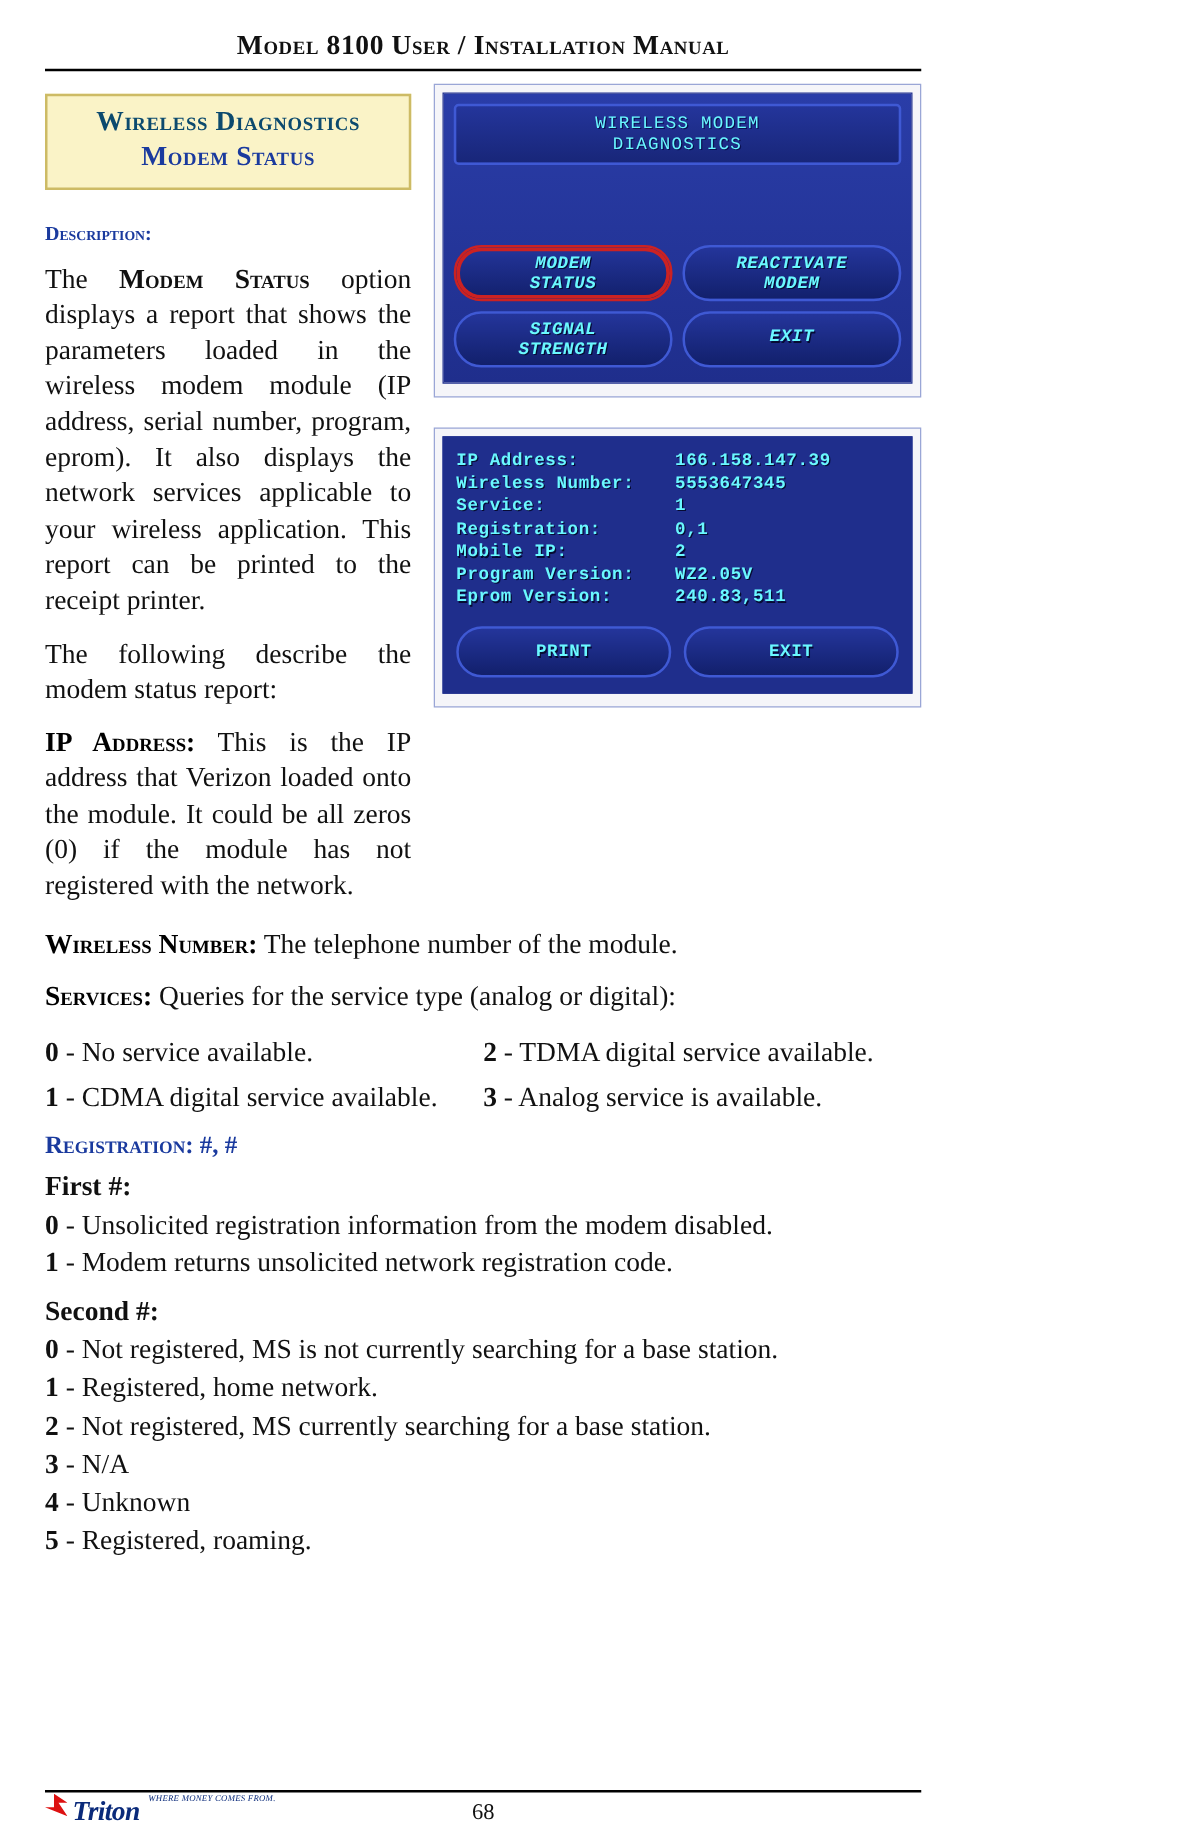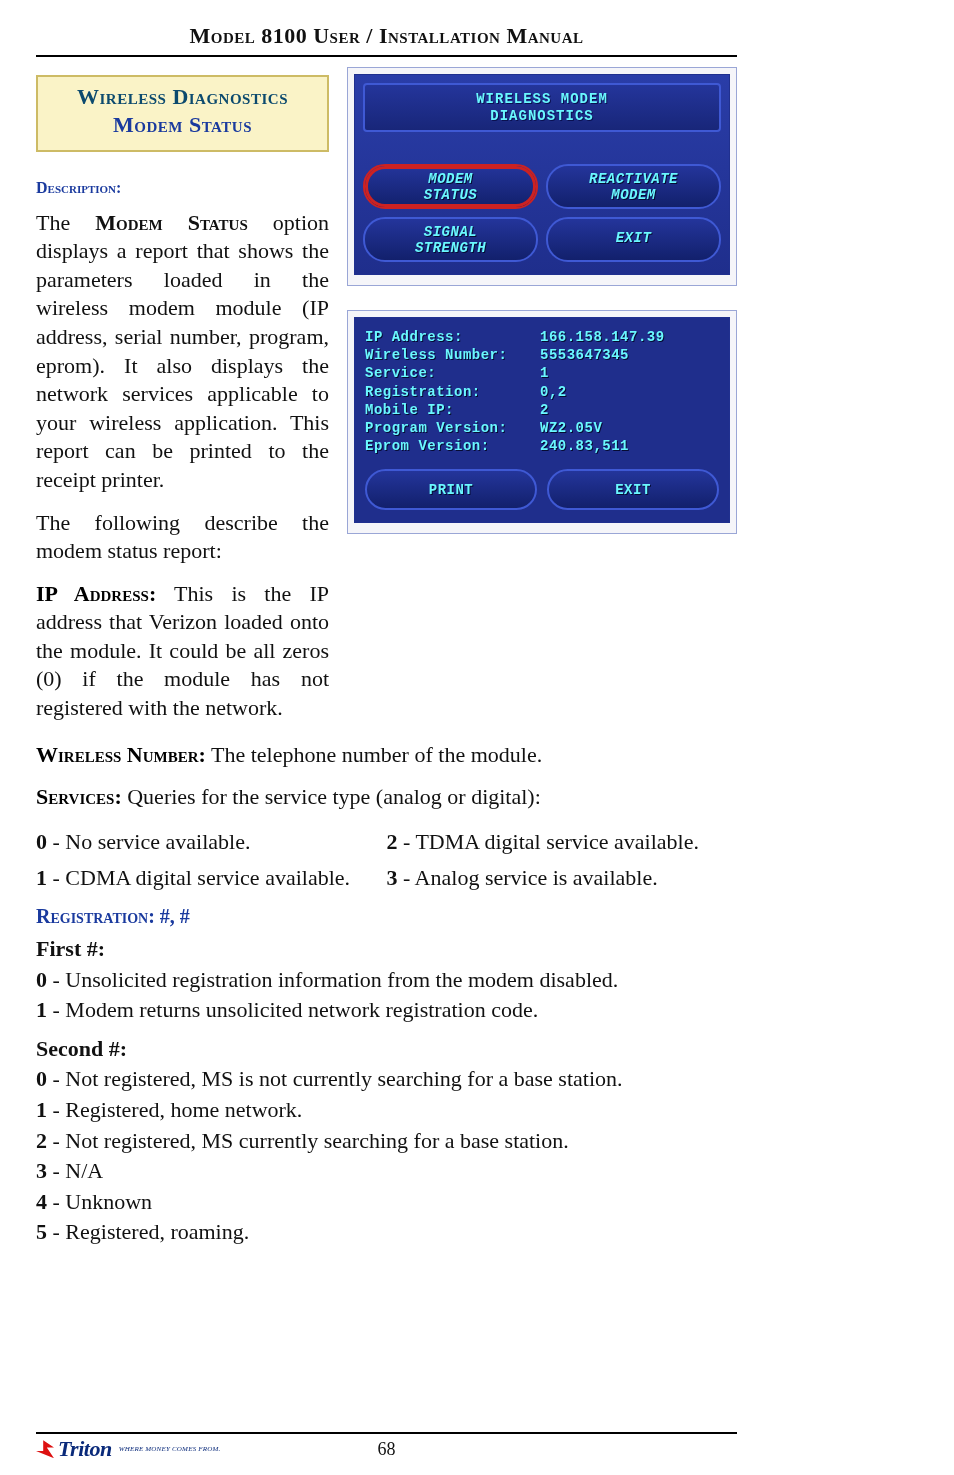--- a/index.html
+++ b/index.html
@@ -88,27 +88,27 @@
     background: linear-gradient(#2a3da8, #1f2e8c);
     border: 1px solid #20308f;
     padding: 8px 8px 12px 8px;
   }
   .diag-title-box {
     border: 2px solid #3f59d4;
     border-radius: 4px;
     padding: 6px 6px 4px 6px;
     text-align: center;
     color: #6af8ff;
-    font-weight: bold;
+    font-weight: normal;
     font-size: 14px;
     letter-spacing: 1px;
     line-height: 1.25;
     text-shadow: 1px 1px 0 #0a1050;
     background: linear-gradient(#24359b, #182679);
-    margin-bottom: 32px;
+    margin-bottom: 64px;
   }
   .btn-grid {
     display: grid;
     grid-template-columns: 1fr 1fr;
     gap: 8px;
     font-style: italic;
   }
   .atm-btn {
     border: 2px solid #3f59d4;
     border-radius: 22px;
@@ -185,21 +185,21 @@
     display: flex;
     align-items: center;
     justify-content: center;
     font-size: 18px;
     font-family: "Times New Roman", Times, serif;
   }
   .footer .logo {
     position: absolute;
     left: 0;
     display: flex;
-    align-items: center;
+    align-items: flex-start;
     gap: 4px;
   }
   .logo-s {
     width: 18px; height: 18px; position: relative;
   }
   .logo-s::before {
     content: "";
     position: absolute; inset: 0;
     background: #d11;
     clip-path: polygon(40% 0, 100% 40%, 60% 40%, 100% 100%, 0 60%, 40% 60%);
@@ -268,21 +268,21 @@
             <div class="atm-btn single">EXIT</div>
           </div>
         </div>
       </div>
 
       <div class="status-panel">
         <div class="status-inner">
           <div class="status-row"><span class="k">IP Address:</span><span class="v">166.158.147.39</span></div>
           <div class="status-row"><span class="k">Wireless Number:</span><span class="v">5553647345</span></div>
           <div class="status-row"><span class="k">Service:</span><span class="v">1</span></div>
-          <div class="status-row"><span class="k">Registration:</span><span class="v">0,2</span></div>
+          <div class="status-row"><span class="k">Registration:</span><span class="v">0,1</span></div>
           <div class="status-row"><span class="k">Mobile IP:</span><span class="v">2</span></div>
           <div class="status-row"><span class="k">Program Version:</span><span class="v">WZ2.05V</span></div>
           <div class="status-row"><span class="k">Eprom Version:</span><span class="v">240.83,511</span></div>
 
           <div class="status-btns">
             <div class="atm-btn single">PRINT</div>
             <div class="atm-btn single">EXIT</div>
           </div>
         </div>
       </div>

